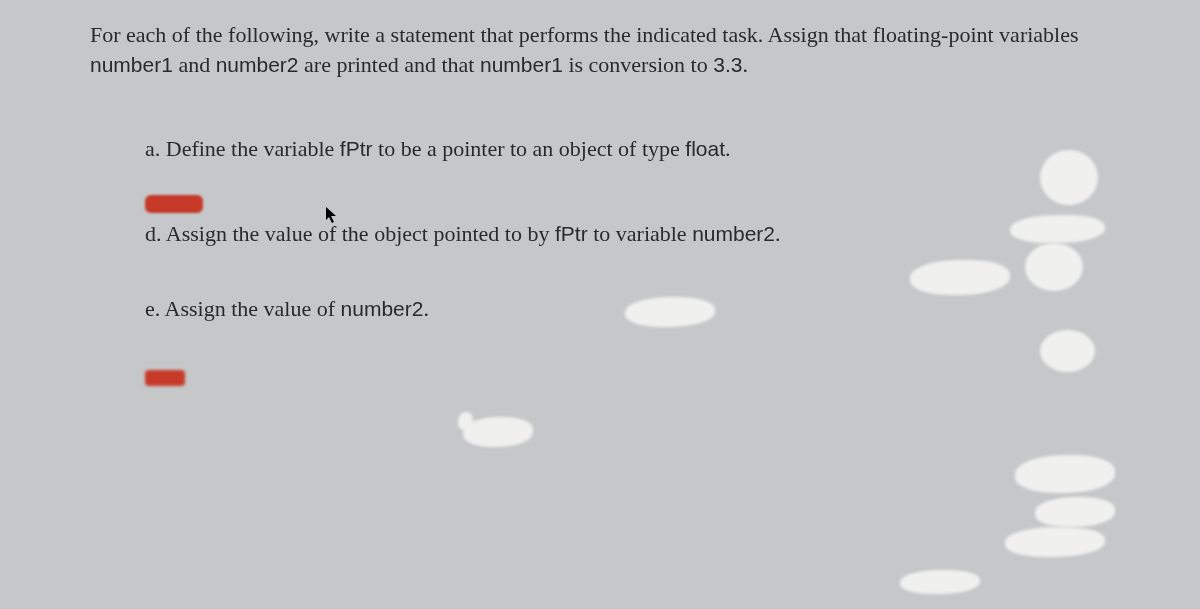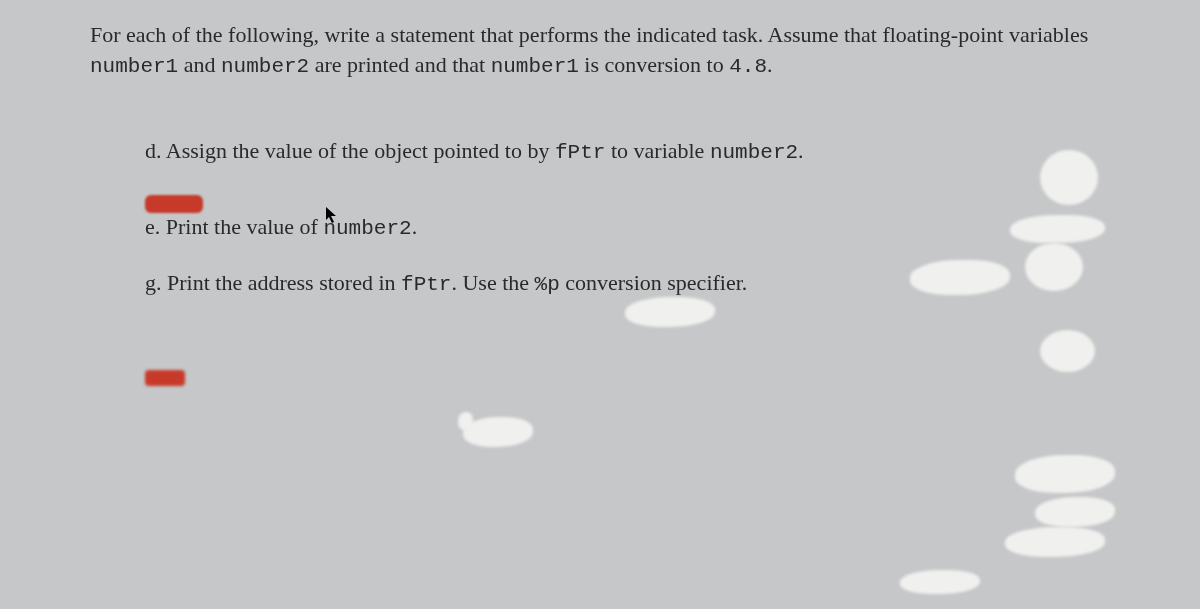--- a/index.html
+++ b/index.html
@@ -23,21 +23,21 @@
     }
     .item {
       font-size: 22px;
       line-height: 1.35;
       margin-bottom: 24px;
       position: relative;
     }
     .item.a { margin-bottom: 55px; }
     .item.d { margin-bottom: 45px; }
     code {
-      font-family: Liberation Mono, monospace;
+      font-family: Liberation Sans, sans-serif;
       font-size: 21px;
     }
     .cursor {
       position: absolute;
       left: 325px;
       top: 206px;
       font-size: 18px;
       pointer-events: none;
     }
     
@@ -60,40 +60,40 @@
     .sm10 { left: 458px; top: 412px; width: 15px; height: 18px; }
     .sm11 { left: 1015px; top: 455px; width: 100px; height: 38px; }
     .sm12 { left: 1035px; top: 497px; width: 80px; height: 30px; }
     .sm13 { left: 1005px; top: 527px; width: 100px; height: 30px; }
     .sm14 { left: 900px; top: 570px; width: 80px; height: 24px; }
   </style>
 </head>
 <body>
 
 <div class="intro">
-  <span>For each of the following, write a statement that performs the indicated task. Assume that floating-point variables </span><code>number1</code><span> and </span><code>number2</code><span> are printed and that </span><code>number1</code><span> is conversion to </span><code>4.8</code><span>.</span>
+  <span>For each of the following, write a statement that performs the indicated task. Assign that floating-point variables </span><code>number1</code><span> and </span><code>number2</code><span> are printed and that </span><code>number1</code><span> is conversion to </span><code>3.3</code><span>.</span>
 </div>
 
 <div class="items">
 
+  <div class="item a">
+    <span>a. Define the variable </span><code>fPtr</code><span> to be a pointer to an object of type </span><code>float</code><span>.</span>
+  </div>
 
 
 
   <div class="item d">
     <span>d. Assign the value of the object pointed to by </span><code>fPtr</code><span> to variable </span><code>number2</code><span>.</span>
   </div>
 
   <div class="item">
-    <span>e. Print the value of </span><code>number2</code><span>.</span>
+    <span>e. Assign the value of </span><code>number2</code><span>.</span>
   </div>
 
 
-  <div class="item">
-    <span>g. Print the address stored in </span><code>fPtr</code><span>. Use the </span><code>%p</code><span> conversion specifier.</span>
-  </div>
 
 
 </div>
 
 <div class="cursor">
   <svg width="14" height="18" viewBox="0 0 14 18">
       <path d="M1 1 L1 14 L4 11 L7 17 L9 16 L6 10 L11 10 Z" fill="#000"></path>
     </svg>
 </div>
 

